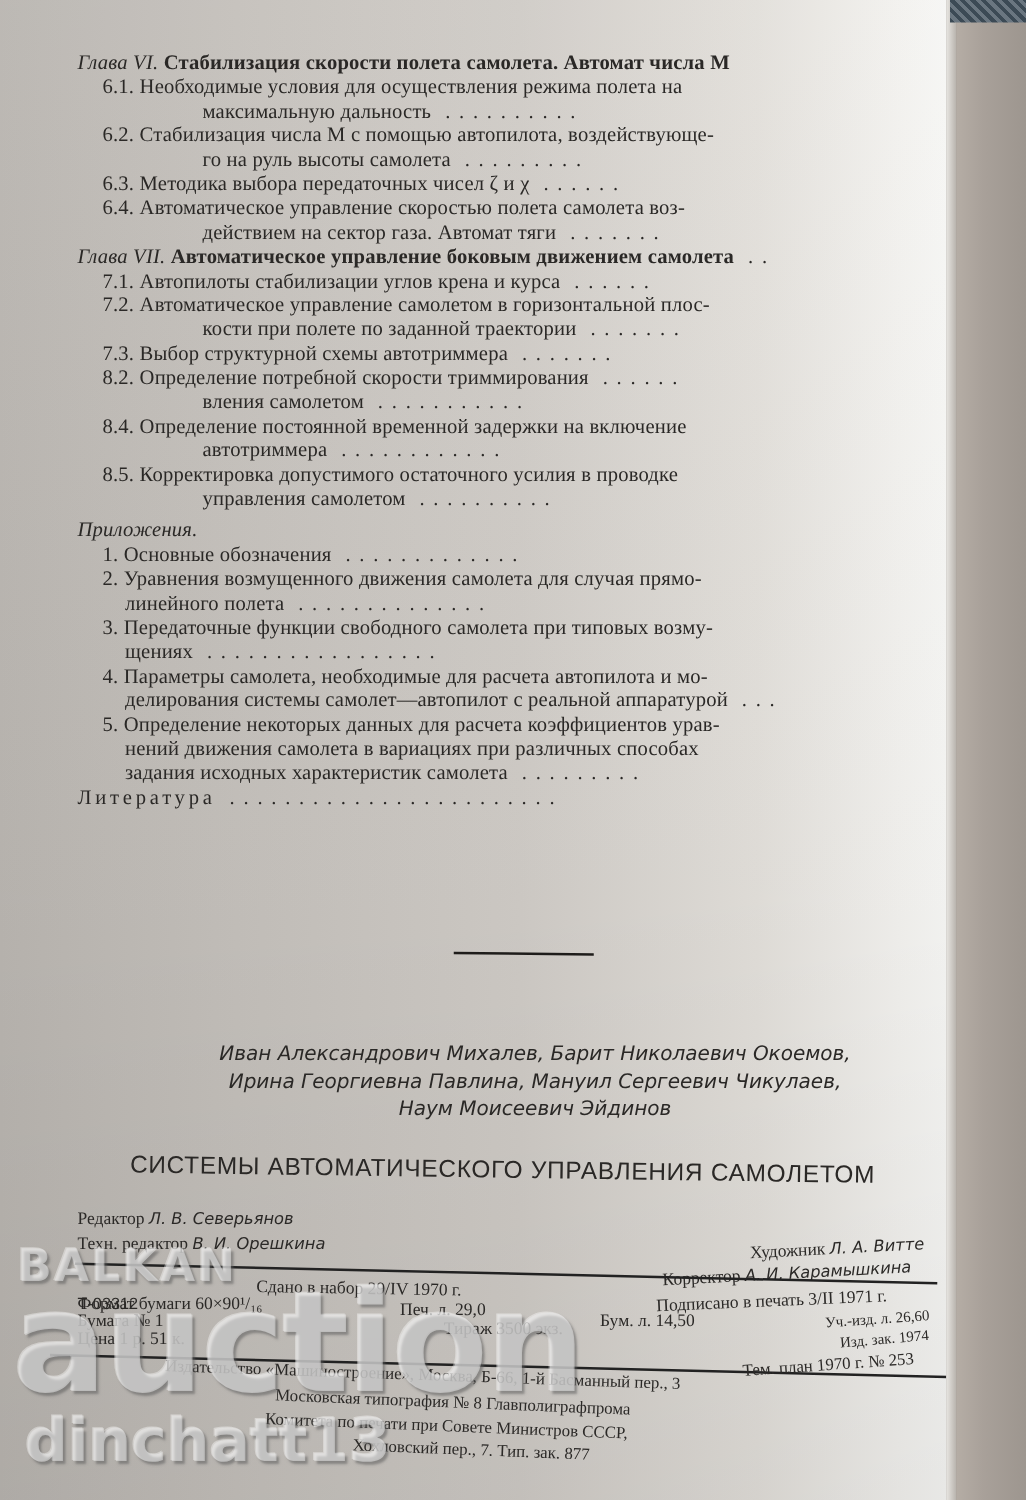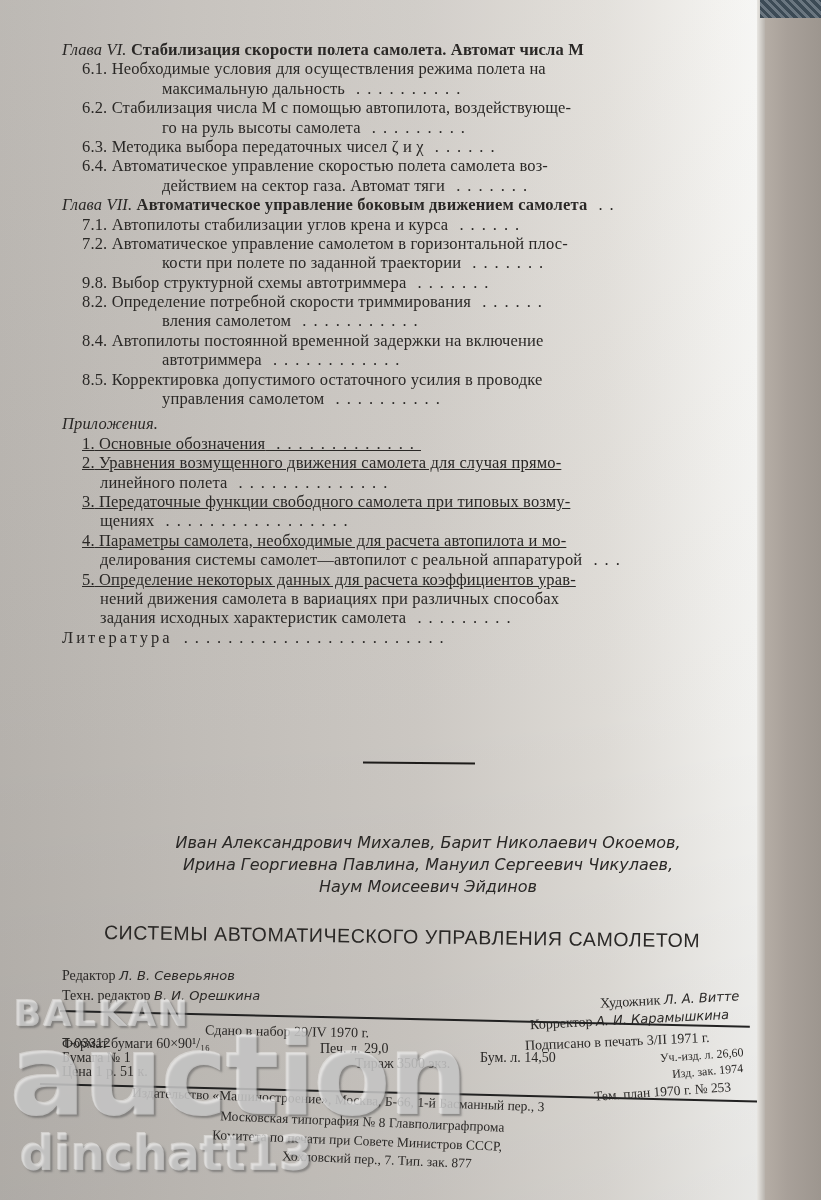--- a/index.html
+++ b/index.html
@@ -44,21 +44,21 @@
       position: absolute; left: 696px; top: 1px; font-size: 12px; color: #b0aea8;
       transform: rotate(12deg); transform-origin: left center; font-family: "Liberation Sans", sans-serif;
     }
     .dots { letter-spacing: 7px; }
     .str-label {
       position: absolute; left: 694px; top: -12px; font-size: 12px; color: #a8a6a0;
       transform: rotate(30deg); font-family: "Liberation Sans", sans-serif;
     }
     .i1 { padding-left: 20px; }
     .i2 { padding-left: 100px; }
-    .i4 { padding-left: 20px; text-decoration: underline; }
+    .i4 { padding-left: 20px; }
 
     .rule {
       position: absolute; left: 363px; top: 762px; width: 112px; height: 2px; background: #1e1c1a;
       transform: rotate(0.6deg);
     }
 
     .authors {
       position: absolute; left: 108px; top: 832px; width: 640px;
       font-family: "DejaVu Sans", sans-serif; font-style: italic; font-size: 16px; line-height: 22px;
       color: #2a2826; text-align: center;
@@ -108,24 +108,24 @@
       <div class="toc-line i2" style="padding-left: 100px;"><span>максимальную дальность</span><span class="dots"> ..........</span><span class="pg">362</span></div>
       <div class="toc-line i1"><span>6.2.</span> <span>Стабилизация числа М с помощью автопилота, воздействующе-</span></div>
       <div class="toc-line i2" style="padding-left: 100px;"><span>го на руль высоты самолета</span><span class="dots"> .........</span><span class="pg">365</span></div>
       <div class="toc-line i1"><span>6.3.</span> <span>Методика выбора передаточных чисел ζ и χ</span><span class="dots"> ......</span><span class="pg">371</span></div>
       <div class="toc-line i1"><span>6.4.</span> <span>Автоматическое управление скоростью полета самолета воз-</span></div>
       <div class="toc-line i2" style="padding-left: 100px;"><span>действием на сектор газа. Автомат тяги</span><span class="dots"> .......</span><span class="pg">373</span></div>
       <div class="toc-line "><span class="ch-label">Глава VII.</span> <span class="ch-title">Автоматическое управление боковым движением самолета</span><span class="dots"> ..</span><span class="pg">379</span></div>
       <div class="toc-line i1"><span>7.1.</span> <span>Автопилоты стабилизации углов крена и курса</span><span class="dots"> ......</span><span class="pg">379</span></div>
       <div class="toc-line i1"><span>7.2.</span> <span>Автоматическое управление самолетом в горизонтальной плос-</span></div>
       <div class="toc-line i2" style="padding-left: 100px;"><span>кости при полете по заданной траектории</span><span class="dots"> .......</span><span class="pg">391</span></div>
-      <div class="toc-line i1"><span>9.8.</span> <span>Выбор структурной схемы автотриммера</span><span class="dots"> .......</span><span class="pg">410</span></div>
+      <div class="toc-line i1"><span>7.3.</span> <span>Выбор структурной схемы автотриммера</span><span class="dots"> .......</span><span class="pg">410</span></div>
       <div class="toc-line i1"><span>8.2.</span> <span>Определение потребной скорости триммирования</span><span class="dots"> ......</span><span class="pg">414</span></div>
       <div class="toc-line i2" style="padding-left: 100px;"><span>вления самолетом</span><span class="dots"> ...........</span><span class="pg">416</span></div>
-      <div class="toc-line i1"><span>8.4.</span> <span>Автопилоты постоянной временной задержки на включение</span></div>
+      <div class="toc-line i1"><span>8.4.</span> <span>Определение постоянной временной задержки на включение</span></div>
       <div class="toc-line i2" style="padding-left: 100px;"><span>автотриммера</span><span class="dots"> ............</span><span class="pg">417</span></div>
       <div class="toc-line i1"><span>8.5.</span> <span>Корректировка допустимого остаточного усилия в проводке</span></div>
       <div class="toc-line i2" style="padding-left: 100px;"><span>управления самолетом</span><span class="dots"> ..........</span><span class="pg">423</span></div>
       <div style="height: 6px;"></div>
       <div class="toc-line "><span class="ch-label">Приложения.</span></div>
       <div class="toc-line i4"><span>1.</span> <span>Основные обозначения</span><span class="dots"> .............</span><span class="pg">429</span></div>
       <div class="toc-line i4"><span>2.</span> <span>Уравнения возмущенного движения самолета для случая прямо-</span></div>
       <div class="toc-line " style="padding-left: 38px;"><span>линейного полета</span><span class="dots"> ..............</span><span class="pg">432</span></div>
       <div class="toc-line i4"><span>3.</span> <span>Передаточные функции свободного самолета при типовых возму-</span></div>
       <div class="toc-line " style="padding-left: 38px;"><span>щениях</span><span class="dots"> .................</span><span class="pg">435</span></div>

